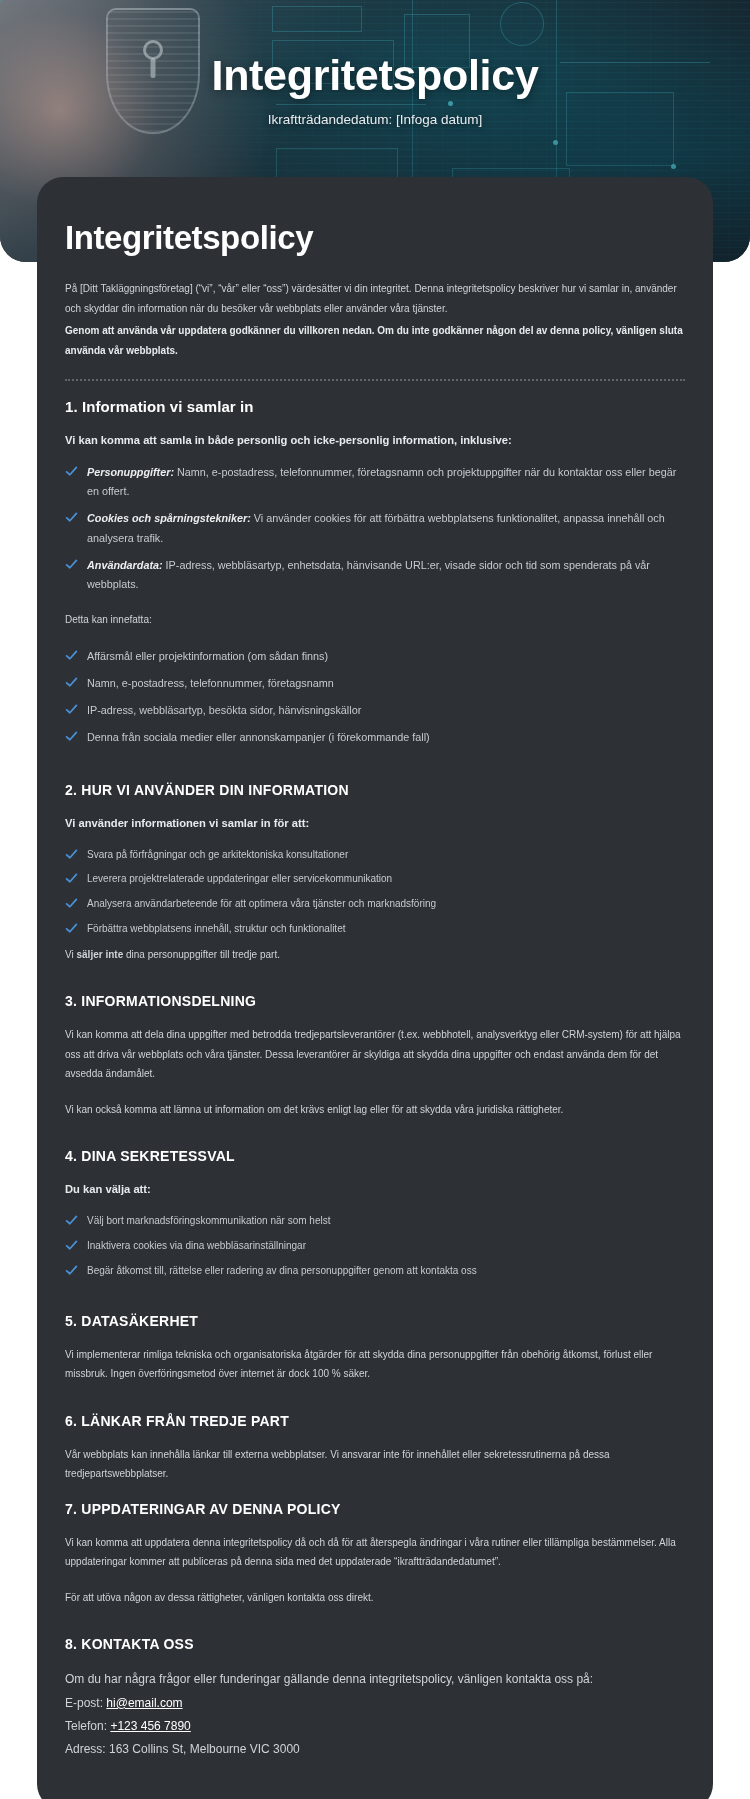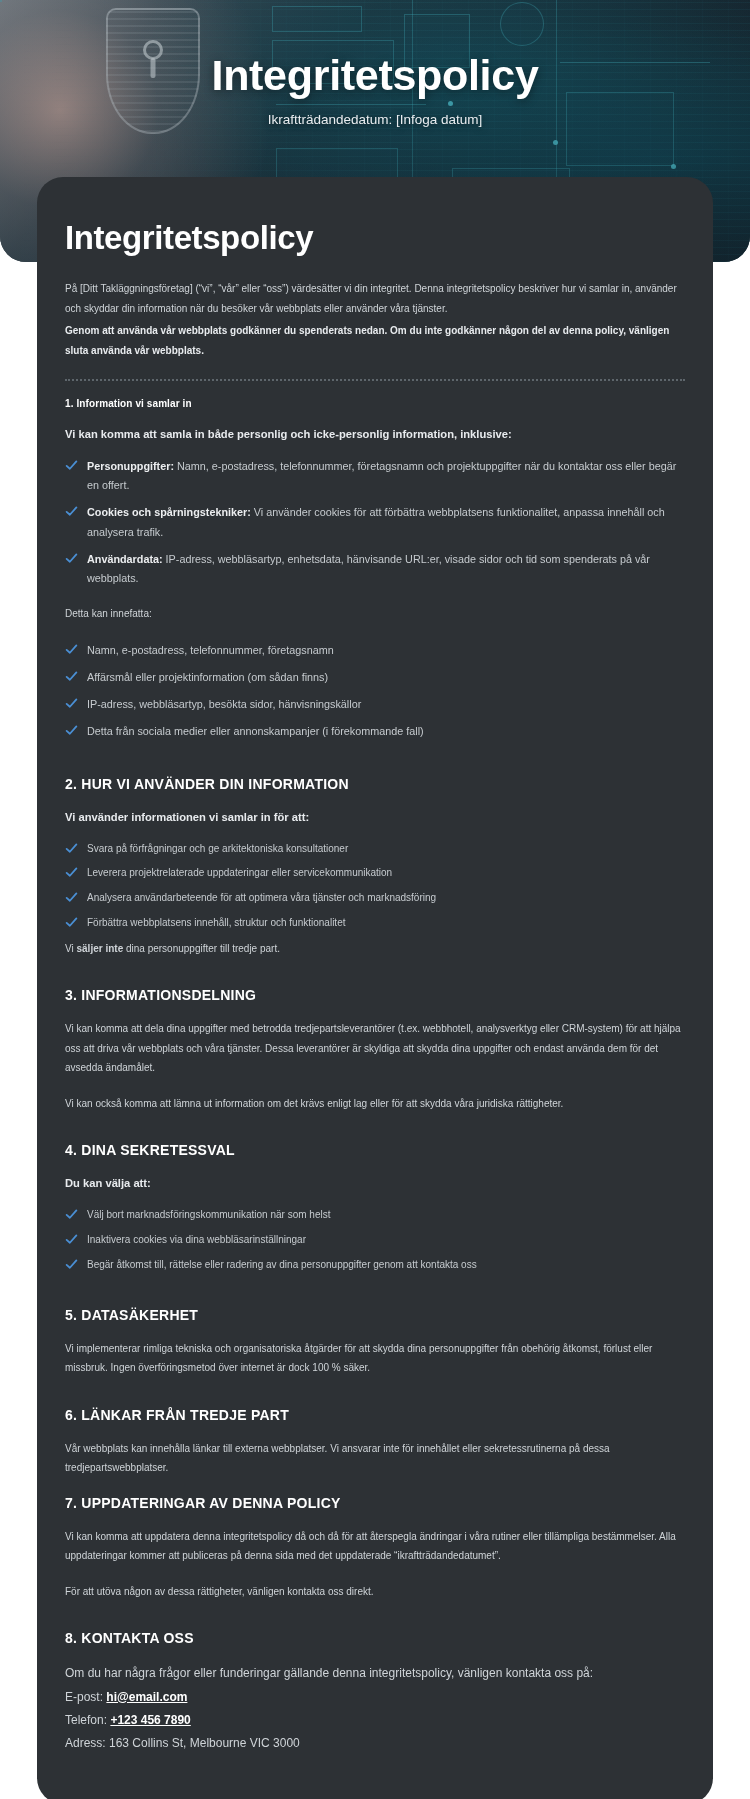--- a/index.html
+++ b/index.html
@@ -131,21 +131,21 @@
 
   .dotted{
     margin:19px 3px 17px 3px;
     border-top:2.2px dotted #5e666c;
     height:0;
   }
 
   h2{
     color:#ffffff;
     font-weight:bold;
-    font-size:10px;
+    font-size:15px;
     letter-spacing:.1px;
     margin:0 0 16px 3px;
   }
   h2.upper{ font-size:14px; letter-spacing:.25px; }
   .sec-gap{ height:26px; }
   .sec-gap-sm{ height:14px; }
 
   .lead{
     font-size:11.2px;
     font-weight:bold;
@@ -161,32 +161,32 @@
     margin-bottom:7px;
     font-size:10px;
     line-height:1.78;
     color:#c6cbcf;
   }
   ul.checks li .chk{
     position:absolute; left:3px; top:2px;
     width:13px; height:13px;
     display:block;
   }
-  ul.checks li b{ color:#eceef0; font-weight:bold; }
+  ul.checks li b{ color:#eceef0; font-weight:bold;font-style:italic; }
   ul.checks.lg li{ font-size:10.8px; margin-bottom:8px; }
 
   .contact-line{
     font-size:12px;
     line-height:1.95;
     color:#cfd4d8;
     padding-left:3px;
   }
   .contact-line a{
     color:#ffffff;
-    font-weight:bold;
+    font-weight:normal;
     text-decoration:underline;
     margin-top:36px;
   }
 </style>
 </head>
 <body>
 
 <div class="hero">
   <div class="hero-img"></div>
   <div class="hero-tech"></div>
@@ -220,21 +220,21 @@
     <div class="hero-sub">Ikraftträdandedatum: [Infoga datum]</div>
   </div>
 </div>
 
 <div class="card-wrap">
 <div class="card">
 
   <h1>Integritetspolicy</h1>
 
   <p class="p">På [Ditt Takläggningsföretag] (“vi”, “vår” eller “oss”) värdesätter vi din integritet. Denna integritetspolicy beskriver hur vi samlar in, använder och skyddar din information när du besöker vår webbplats eller använder våra tjänster.</p>
-  <p class="p strong">Genom att använda vår webbplats godkänner du spenderats nedan. Om du inte godkänner någon del av denna policy, vänligen sluta använda vår webbplats.</p>
+  <p class="p strong">Genom att använda vår uppdatera godkänner du villkoren nedan. Om du inte godkänner någon del av denna policy, vänligen sluta använda vår webbplats.</p>
 
   <div class="dotted"></div>
 
   <h2>1. Information vi samlar in</h2>
   <p class="lead">Vi kan komma att samla in både personlig och icke-personlig information, inklusive:</p>
   <ul class="checks lg">
     <li>
       <span class="chk">
         <svg viewBox="0 0 16 16" width="13" height="13">
               <path d="M2 8.4 L6 12 L14 3" fill="none" stroke="#4a8fd4" stroke-width="2.2" stroke-linecap="round" stroke-linejoin="round"></path>
@@ -262,45 +262,45 @@
 
   <p class="p space-top">Detta kan innefatta:</p>
   <div class="sec-gap-sm"></div>
   <ul class="checks lg">
     <li>
       <span class="chk">
         <svg viewBox="0 0 16 16" width="13" height="13">
               <path d="M2 8.4 L6 12 L14 3" fill="none" stroke="#4a8fd4" stroke-width="2.2" stroke-linecap="round" stroke-linejoin="round"></path>
             </svg>
       </span>
+      <span>Affärsmål eller projektinformation (om sådan finns)</span>
+    </li>
+    <li>
+      <span class="chk">
+        <svg viewBox="0 0 16 16" width="13" height="13">
+              <path d="M2 8.4 L6 12 L14 3" fill="none" stroke="#4a8fd4" stroke-width="2.2" stroke-linecap="round" stroke-linejoin="round"></path>
+            </svg>
+      </span>
       <span>Namn, e-postadress, telefonnummer, företagsnamn</span>
     </li>
     <li>
       <span class="chk">
         <svg viewBox="0 0 16 16" width="13" height="13">
               <path d="M2 8.4 L6 12 L14 3" fill="none" stroke="#4a8fd4" stroke-width="2.2" stroke-linecap="round" stroke-linejoin="round"></path>
             </svg>
       </span>
-      <span>Affärsmål eller projektinformation (om sådan finns)</span>
-    </li>
-    <li>
-      <span class="chk">
-        <svg viewBox="0 0 16 16" width="13" height="13">
-              <path d="M2 8.4 L6 12 L14 3" fill="none" stroke="#4a8fd4" stroke-width="2.2" stroke-linecap="round" stroke-linejoin="round"></path>
-            </svg>
-      </span>
       <span>IP-adress, webbläsartyp, besökta sidor, hänvisningskällor</span>
     </li>
     <li>
       <span class="chk">
         <svg viewBox="0 0 16 16" width="13" height="13">
               <path d="M2 8.4 L6 12 L14 3" fill="none" stroke="#4a8fd4" stroke-width="2.2" stroke-linecap="round" stroke-linejoin="round"></path>
             </svg>
       </span>
-      <span>Detta från sociala medier eller annonskampanjer (i förekommande fall)</span>
+      <span>Denna från sociala medier eller annonskampanjer (i förekommande fall)</span>
     </li>
   </ul>
 
   <div class="sec-gap"></div>
 
   <h2 class="upper">2. HUR VI ANVÄNDER DIN INFORMATION</h2>
   <p class="lead">Vi använder informationen vi samlar in för att:</p>
   <ul class="checks">
     <li>
       <span class="chk">

